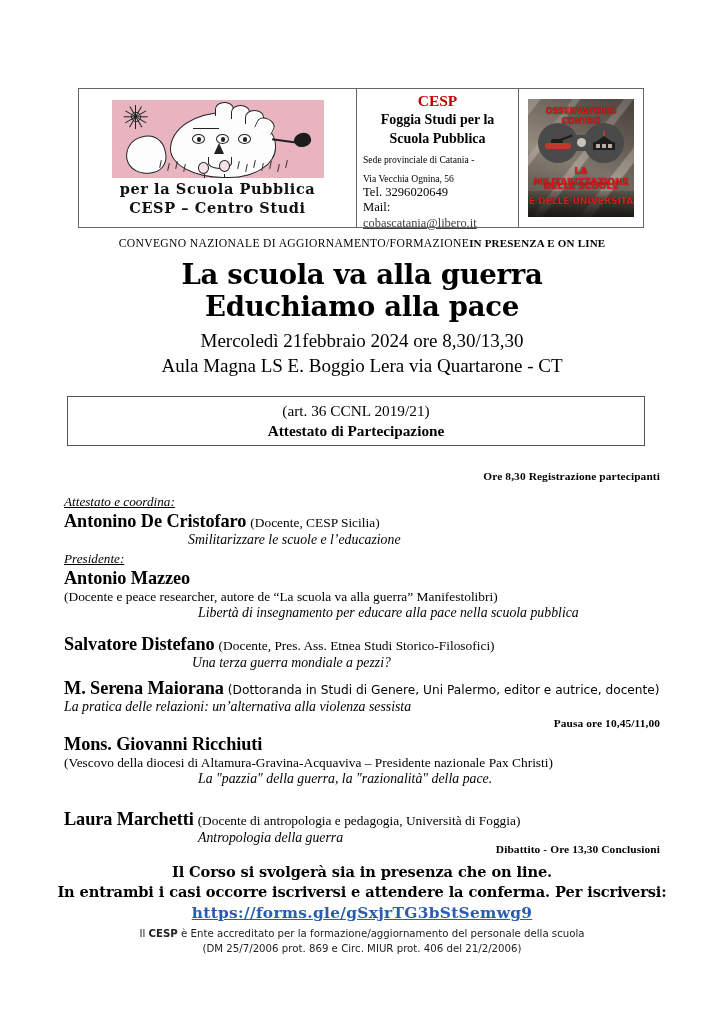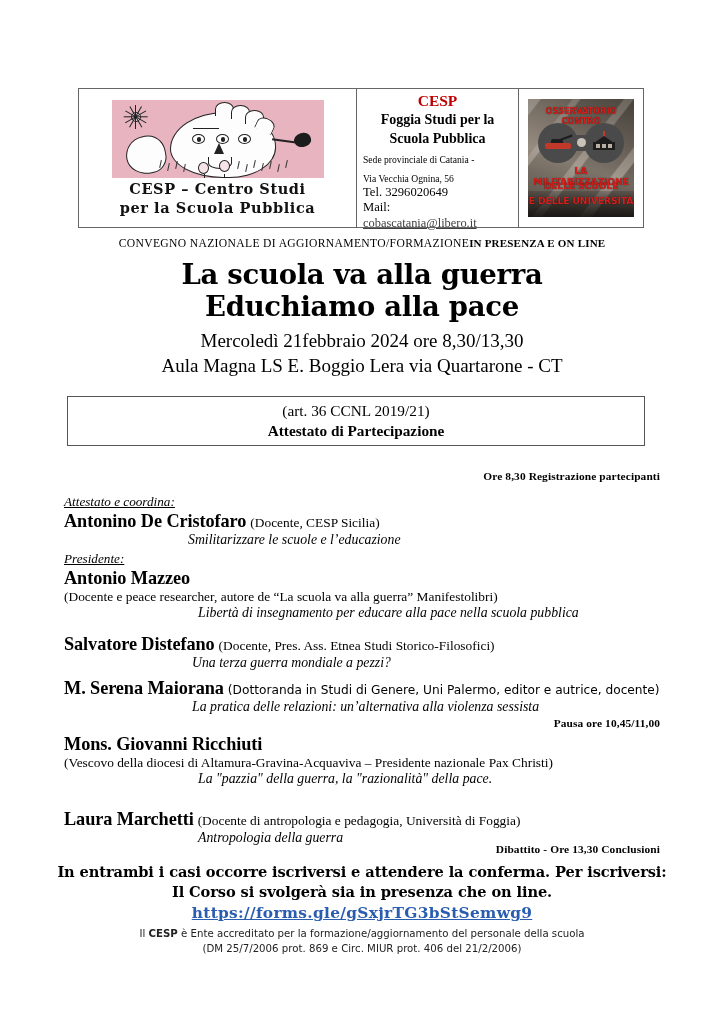--- a/index.html
+++ b/index.html
@@ -371,22 +371,22 @@
         <div class="rain" style="left:64px; top:61px;"></div>
         <div class="rain" style="left:72px; top:64px;"></div>
         <div class="rain" style="left:126px; top:61px;"></div>
         <div class="rain" style="left:134px; top:64px;"></div>
         <div class="rain" style="left:142px; top:60px;"></div>
         <div class="rain" style="left:150px; top:63px;"></div>
         <div class="rain" style="left:158px; top:61px;"></div>
         <div class="rain" style="left:166px; top:64px;"></div>
         <div class="rain" style="left:174px; top:60px;"></div>
       </div>
+      <div class="cesp-logo-cap">per la Scuola Pubblica</div>
       <div class="cesp-logo-cap">CESP – Centro Studi</div>
-      <div class="cesp-logo-cap">per la Scuola Pubblica</div>
     </div>
   </div>
 
   <div class="hdr-cell hdr-cell-text">
     <div class="cesp-title">CESP</div>
     <div class="cesp-sub">Foggia Studi per la</div>
     <div class="cesp-sub">Scuola Pubblica</div>
     <div class="cesp-addr">Sede provinciale di Catania -</div>
     <div class="cesp-addr">Via Vecchia Ognina, 56</div>
     <div class="cesp-tel">Tel. 3296020649</div>
@@ -475,21 +475,21 @@
     <span class="sp-role">(Docente, Pres. Ass. Etnea Studi Storico-Filosofici)</span>
   </div>
   <div class="sp-topic" style="margin-left:128px;">Una terza guerra mondiale a pezzi?</div>
 </div>
 
 <div class="prog" style="top:678px;">
   <div>
     <span class="sp-name">M. Serena Maiorana</span>
     <span class="sp-role-sans">(Dottoranda in Studi di Genere, Uni Palermo, editor e autrice, docente)</span>
   </div>
-  <div class="sp-topic" style="margin-left:128px;">La pratica delle relazioni:  un’alternativa  alla violenza sessista</div>
+  <div class="sp-topic" style="">La pratica delle relazioni:  un’alternativa  alla violenza sessista</div>
 </div>
 
 <div class="prog" style="top:717px;">
   <div class="right-note">Pausa ore 10,45/11,00</div>
 </div>
 
 <div class="prog" style="top:734px;">
   <div><span class="sp-name">Mons. Giovanni Ricchiuti</span></div>
   <div class="sp-role-block">(Vescovo della diocesi di Altamura-Gravina-Acquaviva – Presidente nazionale Pax Christi)</div>
   <div class="sp-topic" style="margin-left:134px;">La "pazzia" della guerra, la "razionalità" della pace.</div>
@@ -501,21 +501,21 @@
     <span class="sp-role">(Docente di antropologia e pedagogia, Università di Foggia)</span>
   </div>
   <div class="sp-topic" style="margin-left:134px;">Antropologia della guerra</div>
 </div>
 
 <div class="prog" style="top:843px;">
   <div class="right-note">Dibattito - Ore 13,30 Conclusioni</div>
 </div>
 
 <div class="cta">
+  <div>Il Corso si svolgerà sia in presenza che on line.</div>
   <div>In entrambi i casi occorre iscriversi e attendere la conferma. Per iscriversi:</div>
-  <div>Il Corso si svolgerà sia in presenza che on line.</div>
   <a class="cta-link" href="#">https://forms.gle/gSxjrTG3bStSemwg9</a>
 </div>
 
 <div class="footer">
   <div><span>Il </span><b>CESP</b><span> è Ente accreditato per la formazione/aggiornamento del personale della scuola</span></div>
   <div>(DM 25/7/2006 prot. 869 e Circ. MIUR prot. 406 del 21/2/2006)</div>
 </div>
 
 </body></html>

